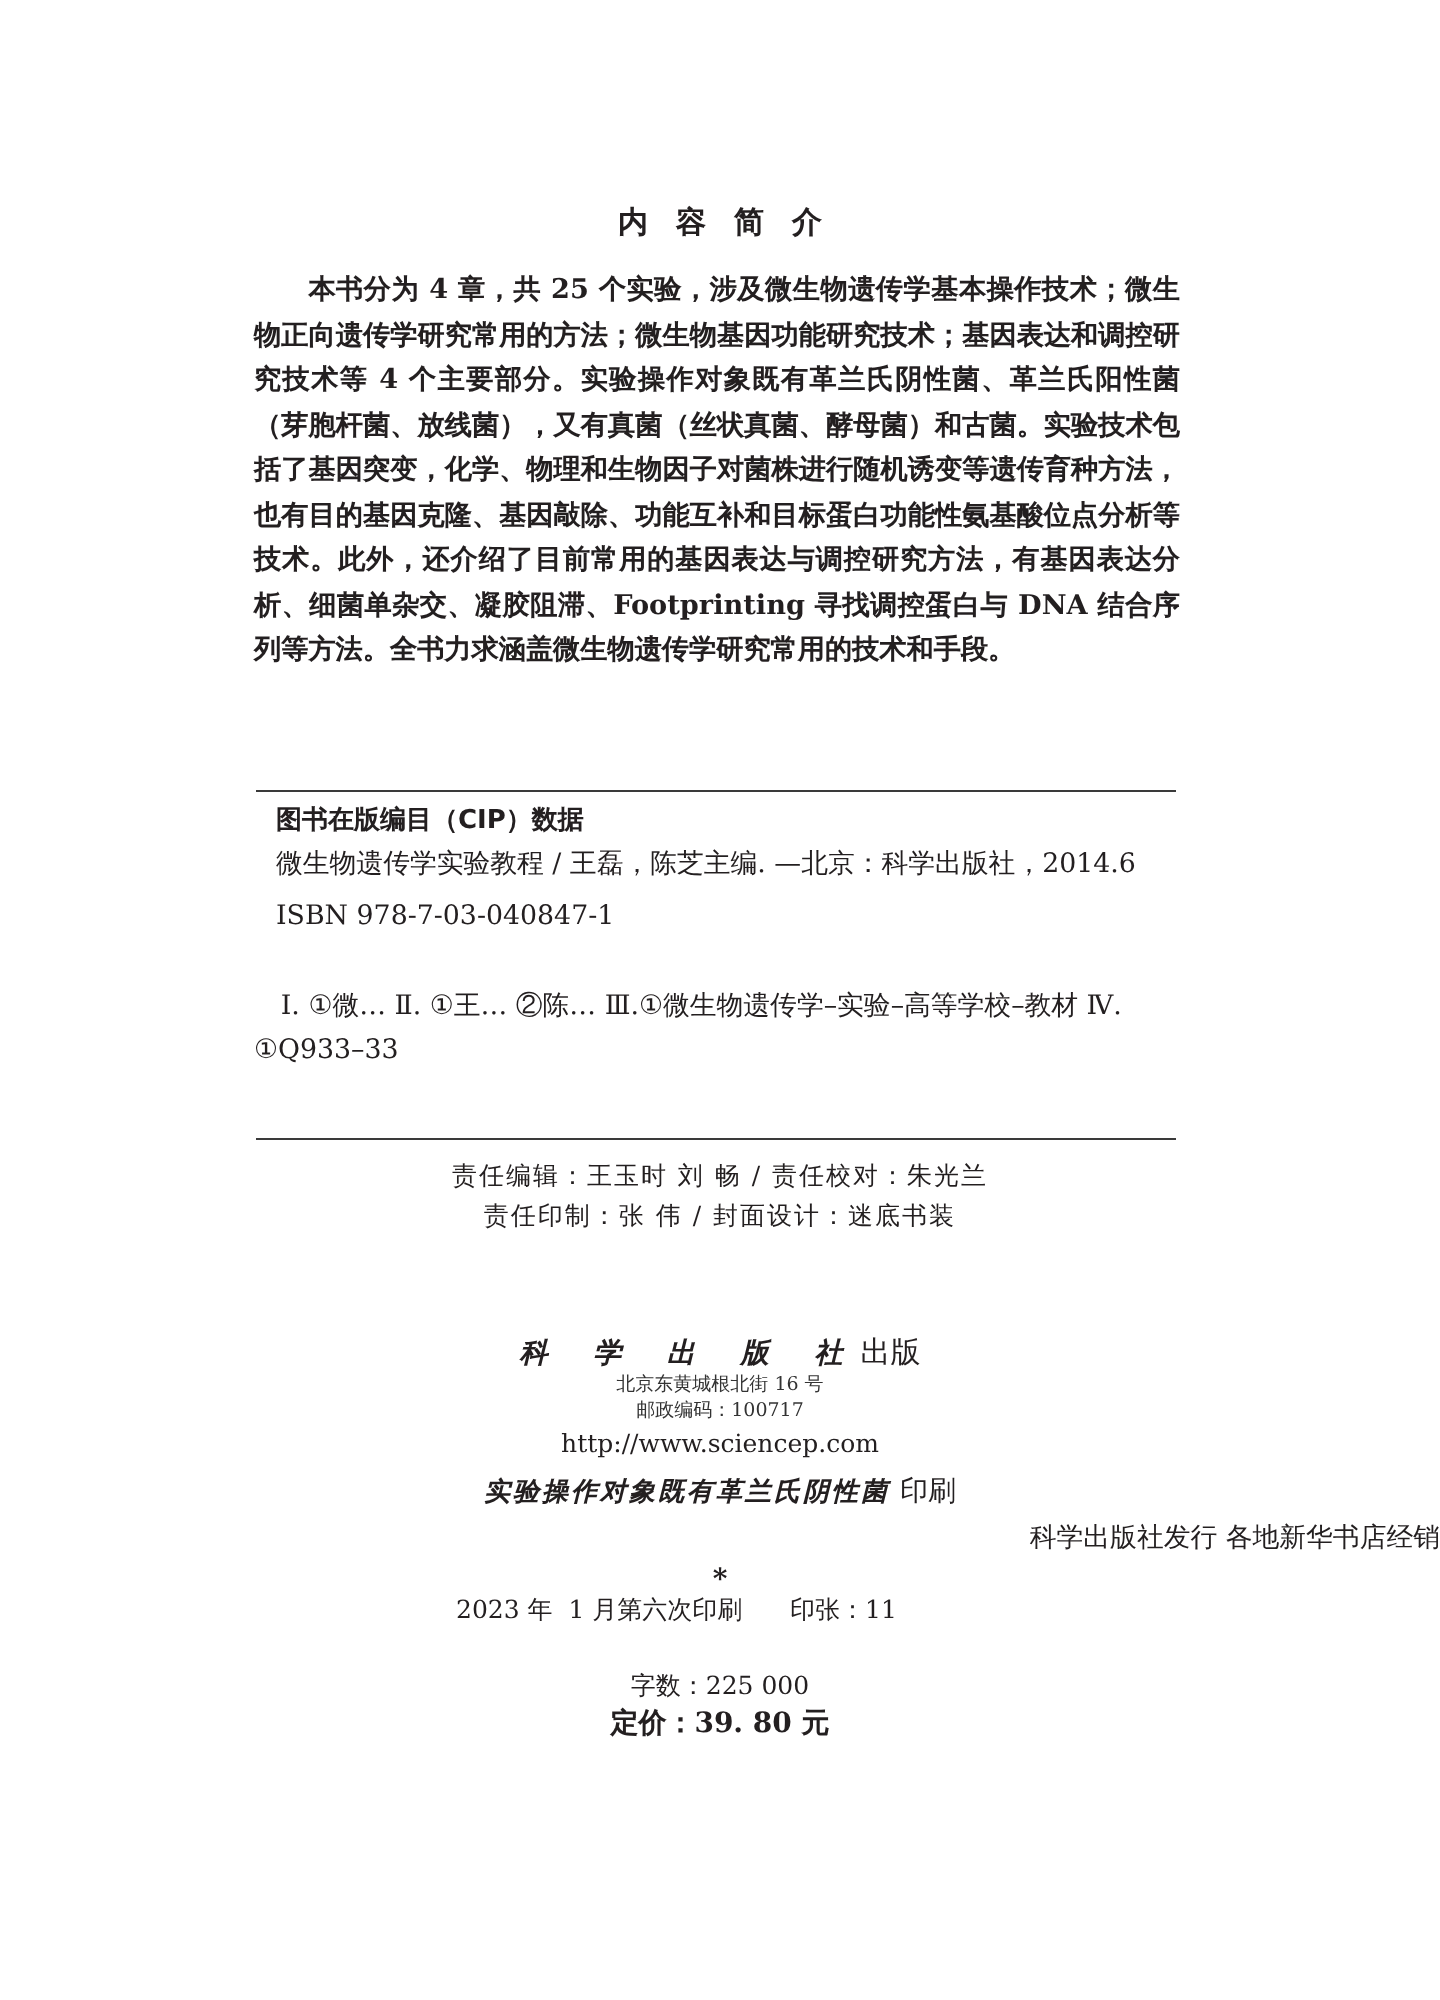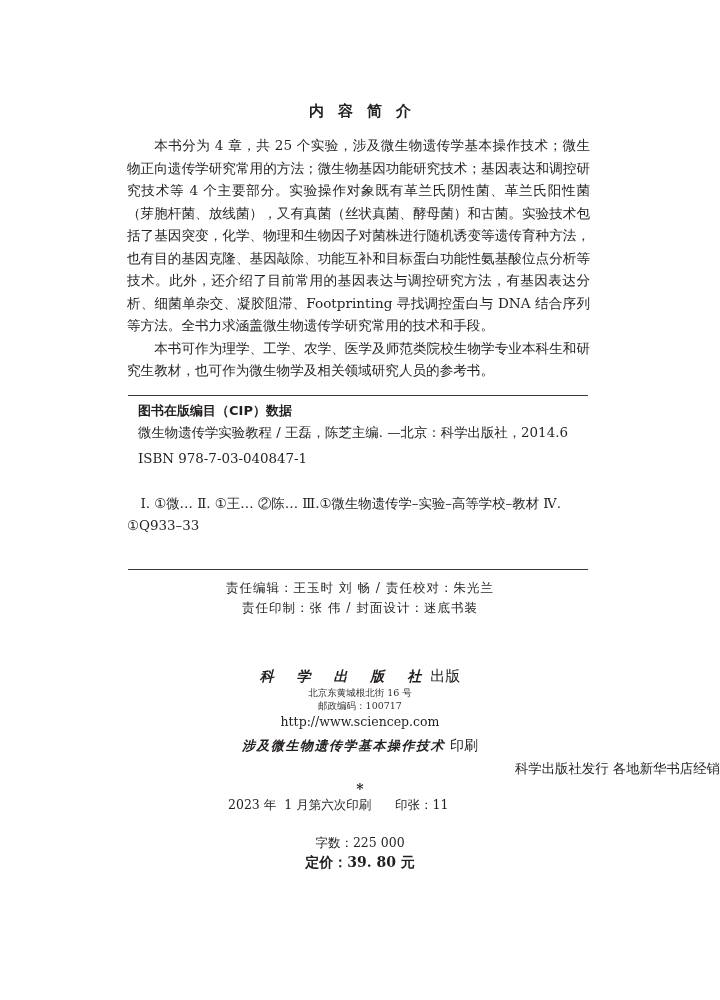--- a/index.html
+++ b/index.html
@@ -37,20 +37,21 @@
       left: 127px;
       top: 134px;
       width: 463px;
       font-size: 13.6px;
       line-height: 22.5px;
       text-align: justify;
     }
     .abstract p {
       margin: 0;
       text-indent: 2em;
+      font-weight: bold;
     }
     .rule {
       position: absolute;
       left: 128px;
       width: 460px;
       height: 0;
       border-top: 1.2px solid #3a3a3a;
     }
     .cip {
       position: absolute;
@@ -172,21 +173,20 @@
   </style>
 </head>
 <body>
 
 <div class="page">
 
   <div class="title">内容简介</div>
 
   <div class="abstract">
     <p>本书分为 4 章，共 25 个实验，涉及微生物遗传学基本操作技术；微生物正向遗传学研究常用的方法；微生物基因功能研究技术；基因表达和调控研究技术等 4 个主要部分。实验操作对象既有革兰氏阴性菌、革兰氏阳性菌（芽胞杆菌、放线菌），又有真菌（丝状真菌、酵母菌）和古菌。实验技术包括了基因突变，化学、物理和生物因子对菌株进行随机诱变等遗传育种方法，也有目的基因克隆、基因敲除、功能互补和目标蛋白功能性氨基酸位点分析等技术。此外，还介绍了目前常用的基因表达与调控研究方法，有基因表达分析、细菌单杂交、凝胶阻滞、Footprinting 寻找调控蛋白与 DNA 结合序列等方法。全书力求涵盖微生物遗传学研究常用的技术和手段。</p>
-    <p>本书可作为理学、工学、农学、医学及师范类院校生物学专业本科生和研究生教材，也可作为微生物学及相关领域研究人员的参考书。</p>
   </div>
 
   <div class="rule" style="top:395px;"></div>
 
   <div class="cip">
     <div class="cip-heading">图书在版编目（CIP）数据</div>
     <div class="cip-line">微生物遗传学实验教程 / 王磊，陈芝主编. —北京：科学出版社，2014.6</div>
     <div class="cip-gap"></div>
     <div class="cip-line">ISBN  978-7-03-040847-1</div>
   </div>
@@ -200,21 +200,21 @@
   <div class="credits" style="top:578px;">责任编辑：王玉时  刘  畅 / 责任校对：朱光兰</div>
 
   <div class="publisher">
     <div class="pub-line">
       <span class="pub-name">科 学 出 版 社</span><span class="pub-suffix">出版</span>
     </div>
     <div class="pub-small">北京东黄城根北街 16 号</div>
     <div class="pub-small">邮政编码：100717</div>
     <div class="pub-url">http://www.sciencep.com</div>
     <div class="pub-line printer-line">
-      <span class="printer-name">涉及微生物遗传学基本操作技术</span>
+      <span class="printer-name">实验操作对象既有革兰氏阴性菌</span>
       <span class="printer-suffix">印刷</span>
     </div>
     <div class="dist-line">科学出版社发行   各地新华书店经销</div>
     <div class="star">*</div>
   </div>
 
   <div class="spec"><div>2023 年  1 月第六次印刷      印张：11</div></div>
 
   <div class="wordcount">字数：225 000</div>
   <div class="price">定价：39. 80 元</div>

